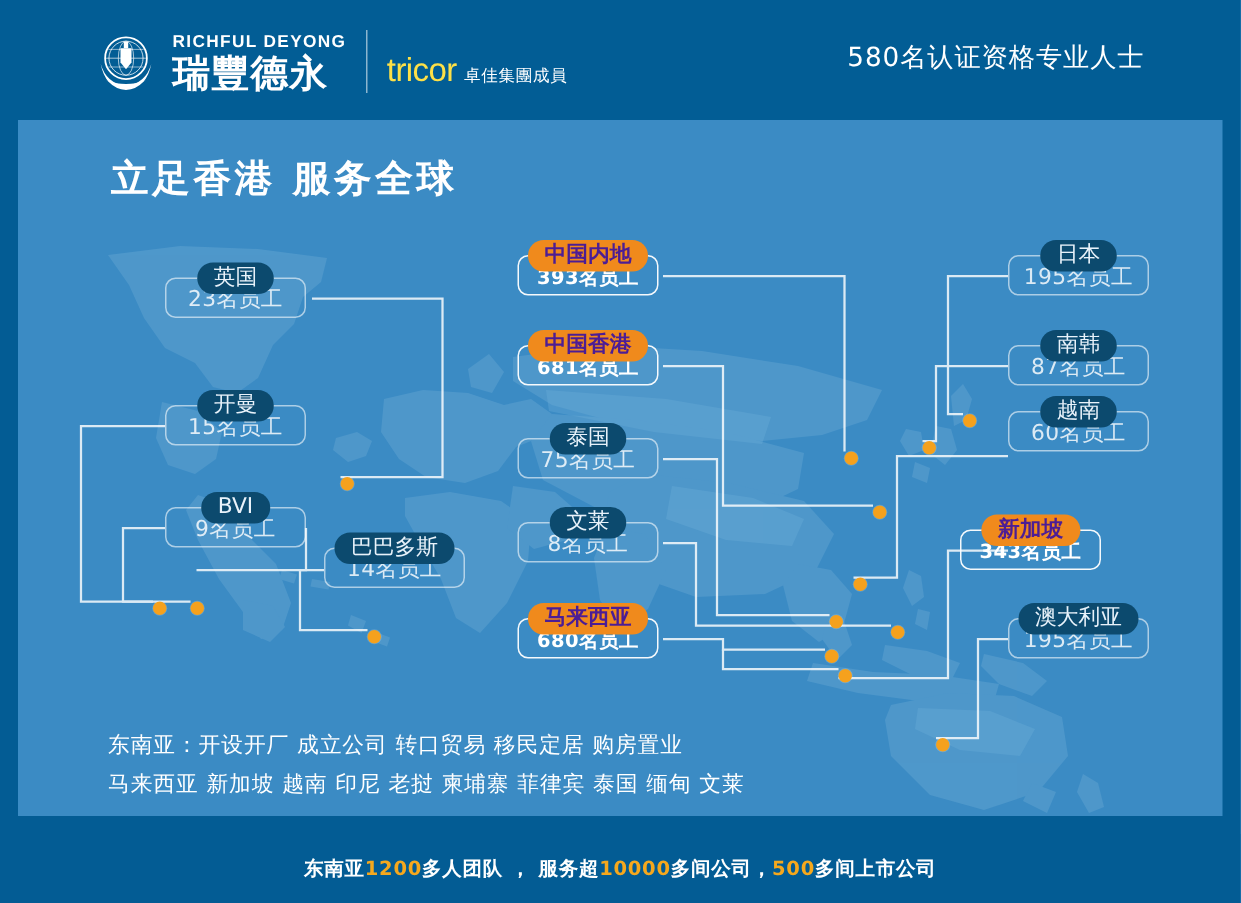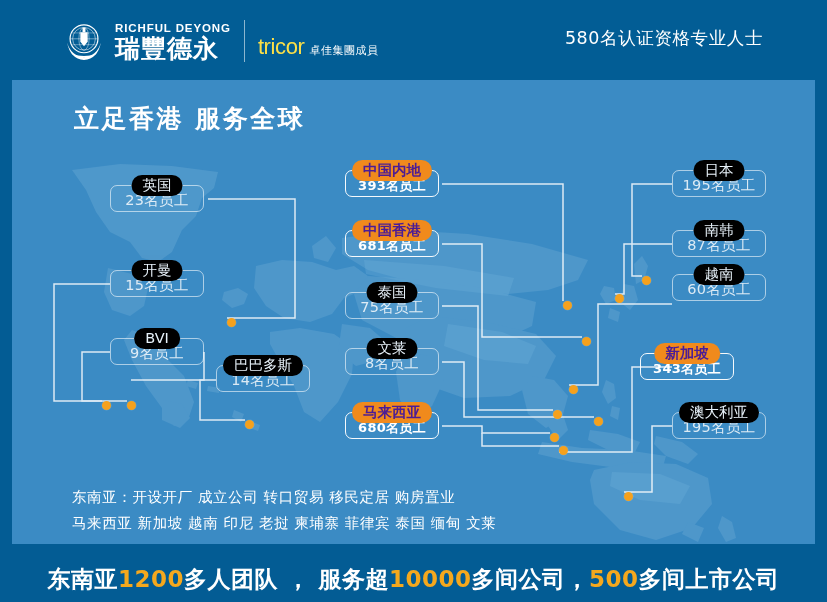--- a/index.html
+++ b/index.html
@@ -78,21 +78,21 @@
   .node .count {
     font-size: 14.5px; color: rgba(255,255,255,.82);
     letter-spacing: .3px; white-space: nowrap; line-height: 1;
     padding-top: 3px;
   }
   .node .pill {
     position: absolute; left: 50%; top: -11px; transform: translateX(-50%);
     padding: 2px 11px 3px 11px; border-radius: 11px;
     font-size: 14.5px; white-space: nowrap; line-height: 16px;
   }
-  .node.dark .pill { background: #000000; color: #e8f2fa; }
+  .node.dark .pill { background: #0c4a6e; color: #e8f2fa; }
   .node.orange .pill { background: #f08a1c; color: #4c1d95; font-weight: bold; }
   .node.orange .box { border-color: rgba(255,255,255,.95); }
   .node.orange .count { color: #ffffff; font-weight: bold; font-size: 13px; }
 
   .dot {
     position: absolute; width: 9px; height: 9px; border-radius: 50%;
     background: #f5a11d; box-shadow: 0 0 0 0.5px rgba(255,255,255,.18);
   }
 
   
@@ -104,21 +104,21 @@
     line-height: 26px; white-space: nowrap;
   }
 
   
   #footer {
     position: absolute; left: 0; bottom: 0; width: 827px; height: 46px;
     display: flex; align-items: center; justify-content: center;
     background: #035c94;
   }
   #footer-text {
-    font-size: 23px; color: #ffffff; font-weight: bold;
+    font-size: 13px; color: #ffffff; font-weight: bold;
     letter-spacing: .5px; white-space: nowrap;
   }
   #footer-text .num { color: #f5a81d; }
 </style>
 </head>
 <body>
 
 <div id="header">
 
   <div id="logo-block">

